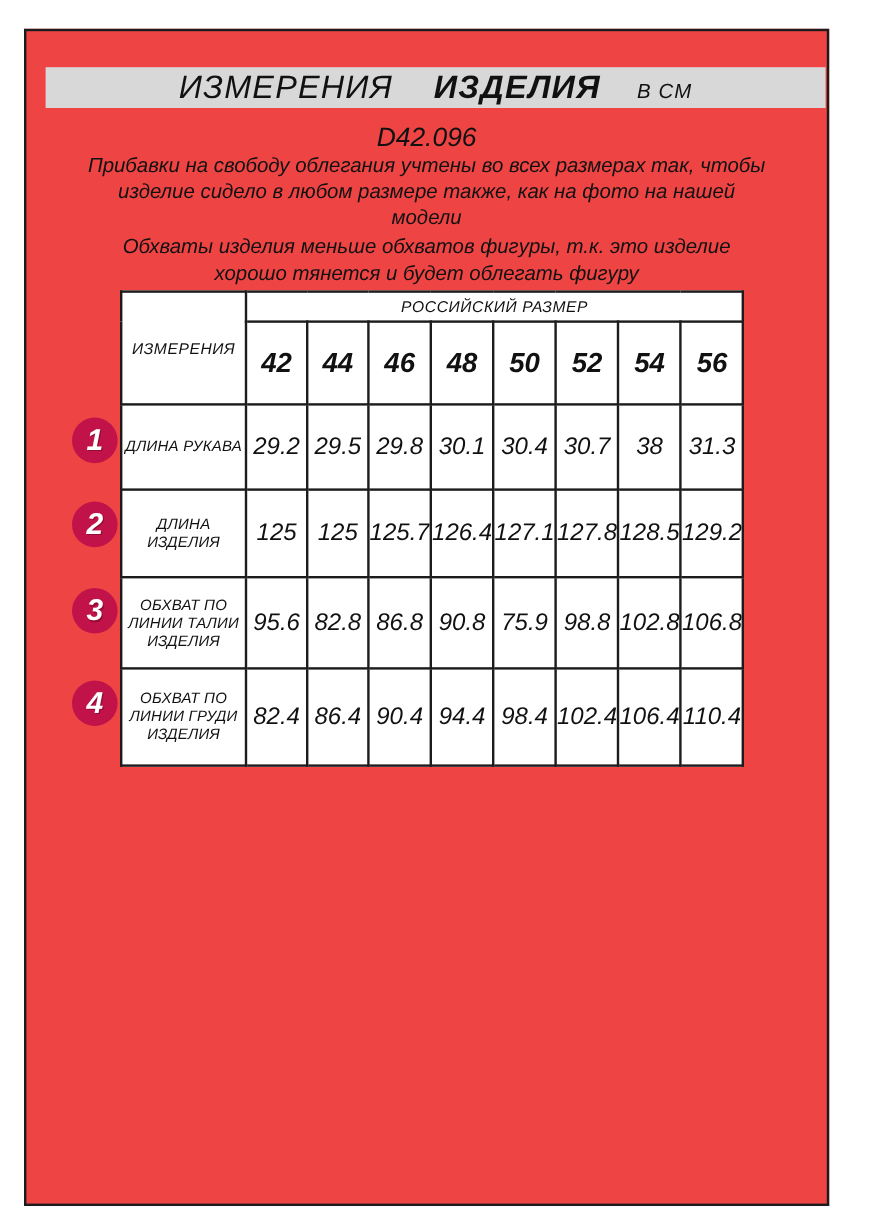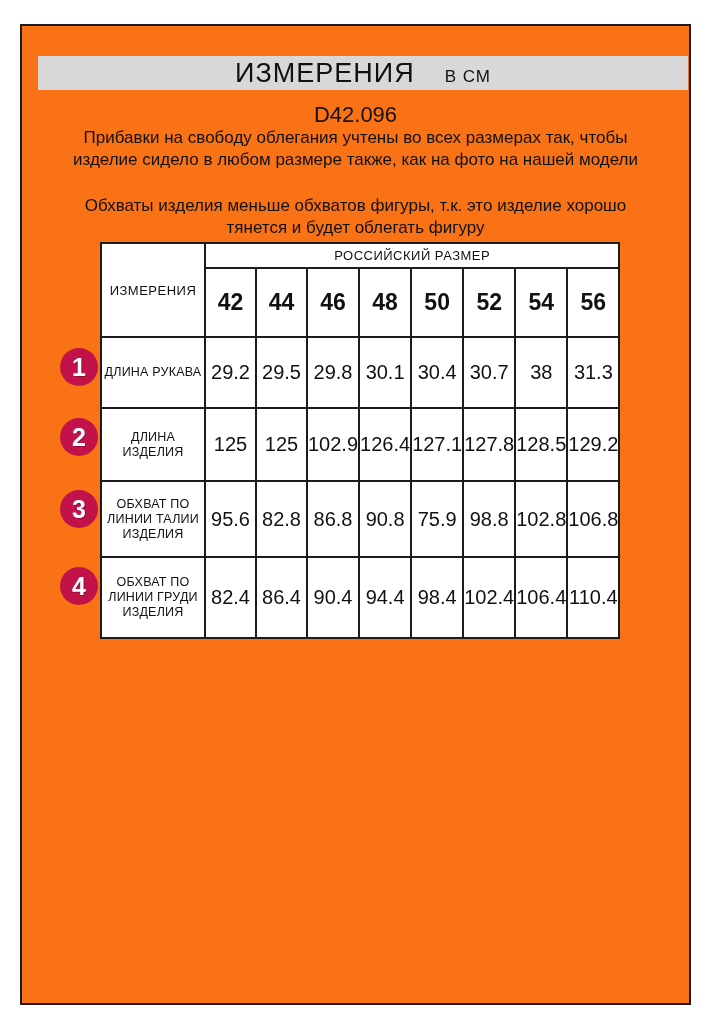--- a/index.html
+++ b/index.html
@@ -16,21 +16,22 @@
     background: #ffffff;
     overflow: hidden;
   }
   .frame {
     position: absolute;
     left: 20px;
     top: 24px;
     width: 667px;
     height: 977px;
     border: 2px solid #1c1c1c;
-    background: #f97316;
+    background: #ef4444;
+    font-style: italic;
   }
   
   .header-bar {
     position: absolute;
     left: 16px;
     top: 30px;
     width: 650px;
     height: 34px;
     background: #d8d8d8;
     display: flex;
@@ -160,20 +161,21 @@
   }
 </style>
 </head>
 <body>
 
 <div class="page">
   <div class="frame">
 
     <div class="header-bar">
       <span class="h-reg">ИЗМЕРЕНИЯ</span>
+      <span class="h-bold">ИЗДЕЛИЯ</span>
       <span class="h-unit">В СМ</span>
     </div>
 
     <div class="model">D42.096</div>
 
     <p class="para p1">Прибавки на свободу облегания учтены во всех размерах так, чтобы изделие сидело в любом размере также, как на фото на нашей модели</p>
     <p class="para p2">Обхваты изделия меньше обхватов фигуры, т.к. это изделие хорошо тянется и будет облегать фигуру</p>
 
     <table class="size-table">
       <colgroup>
@@ -210,21 +212,21 @@
         <td class="val">30.1</td>
         <td class="val">30.4</td>
         <td class="val">30.7</td>
         <td class="val">38</td>
         <td class="val">31.3</td>
       </tr>
       <tr class="r2">
         <td class="rowlabel">ДЛИНА ИЗДЕЛИЯ</td>
         <td class="val">125</td>
         <td class="val">125</td>
-        <td class="val">102.9</td>
+        <td class="val">125.7</td>
         <td class="val">126.4</td>
         <td class="val">127.1</td>
         <td class="val">127.8</td>
         <td class="val">128.5</td>
         <td class="val">129.2</td>
       </tr>
       <tr class="r3">
         <td class="rowlabel">ОБХВАТ ПО ЛИНИИ ТАЛИИ ИЗДЕЛИЯ</td>
         <td class="val">95.6</td>
         <td class="val">82.8</td>

